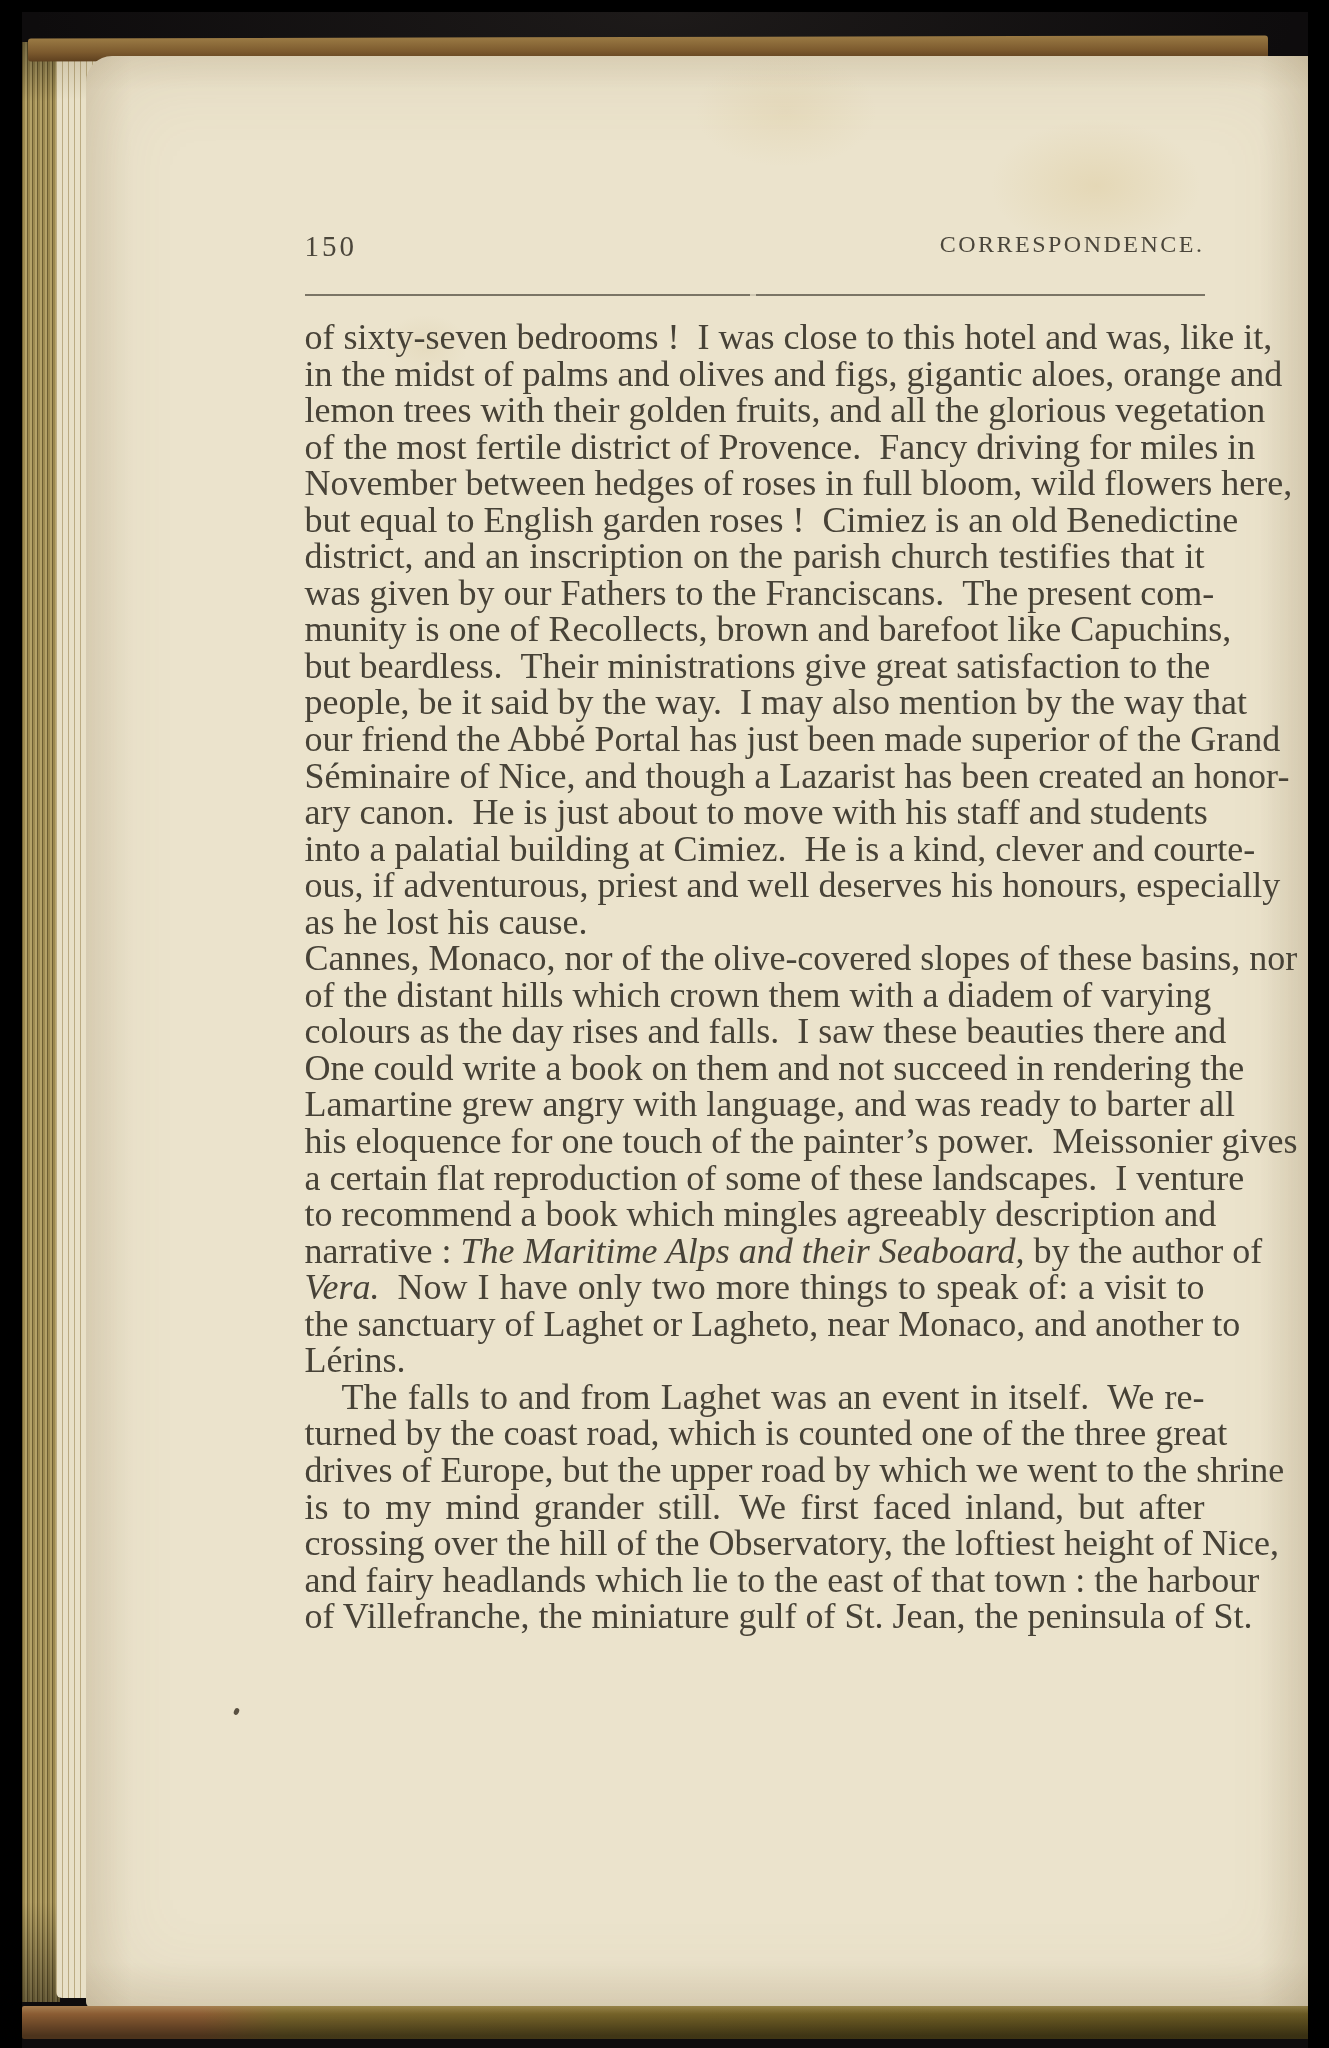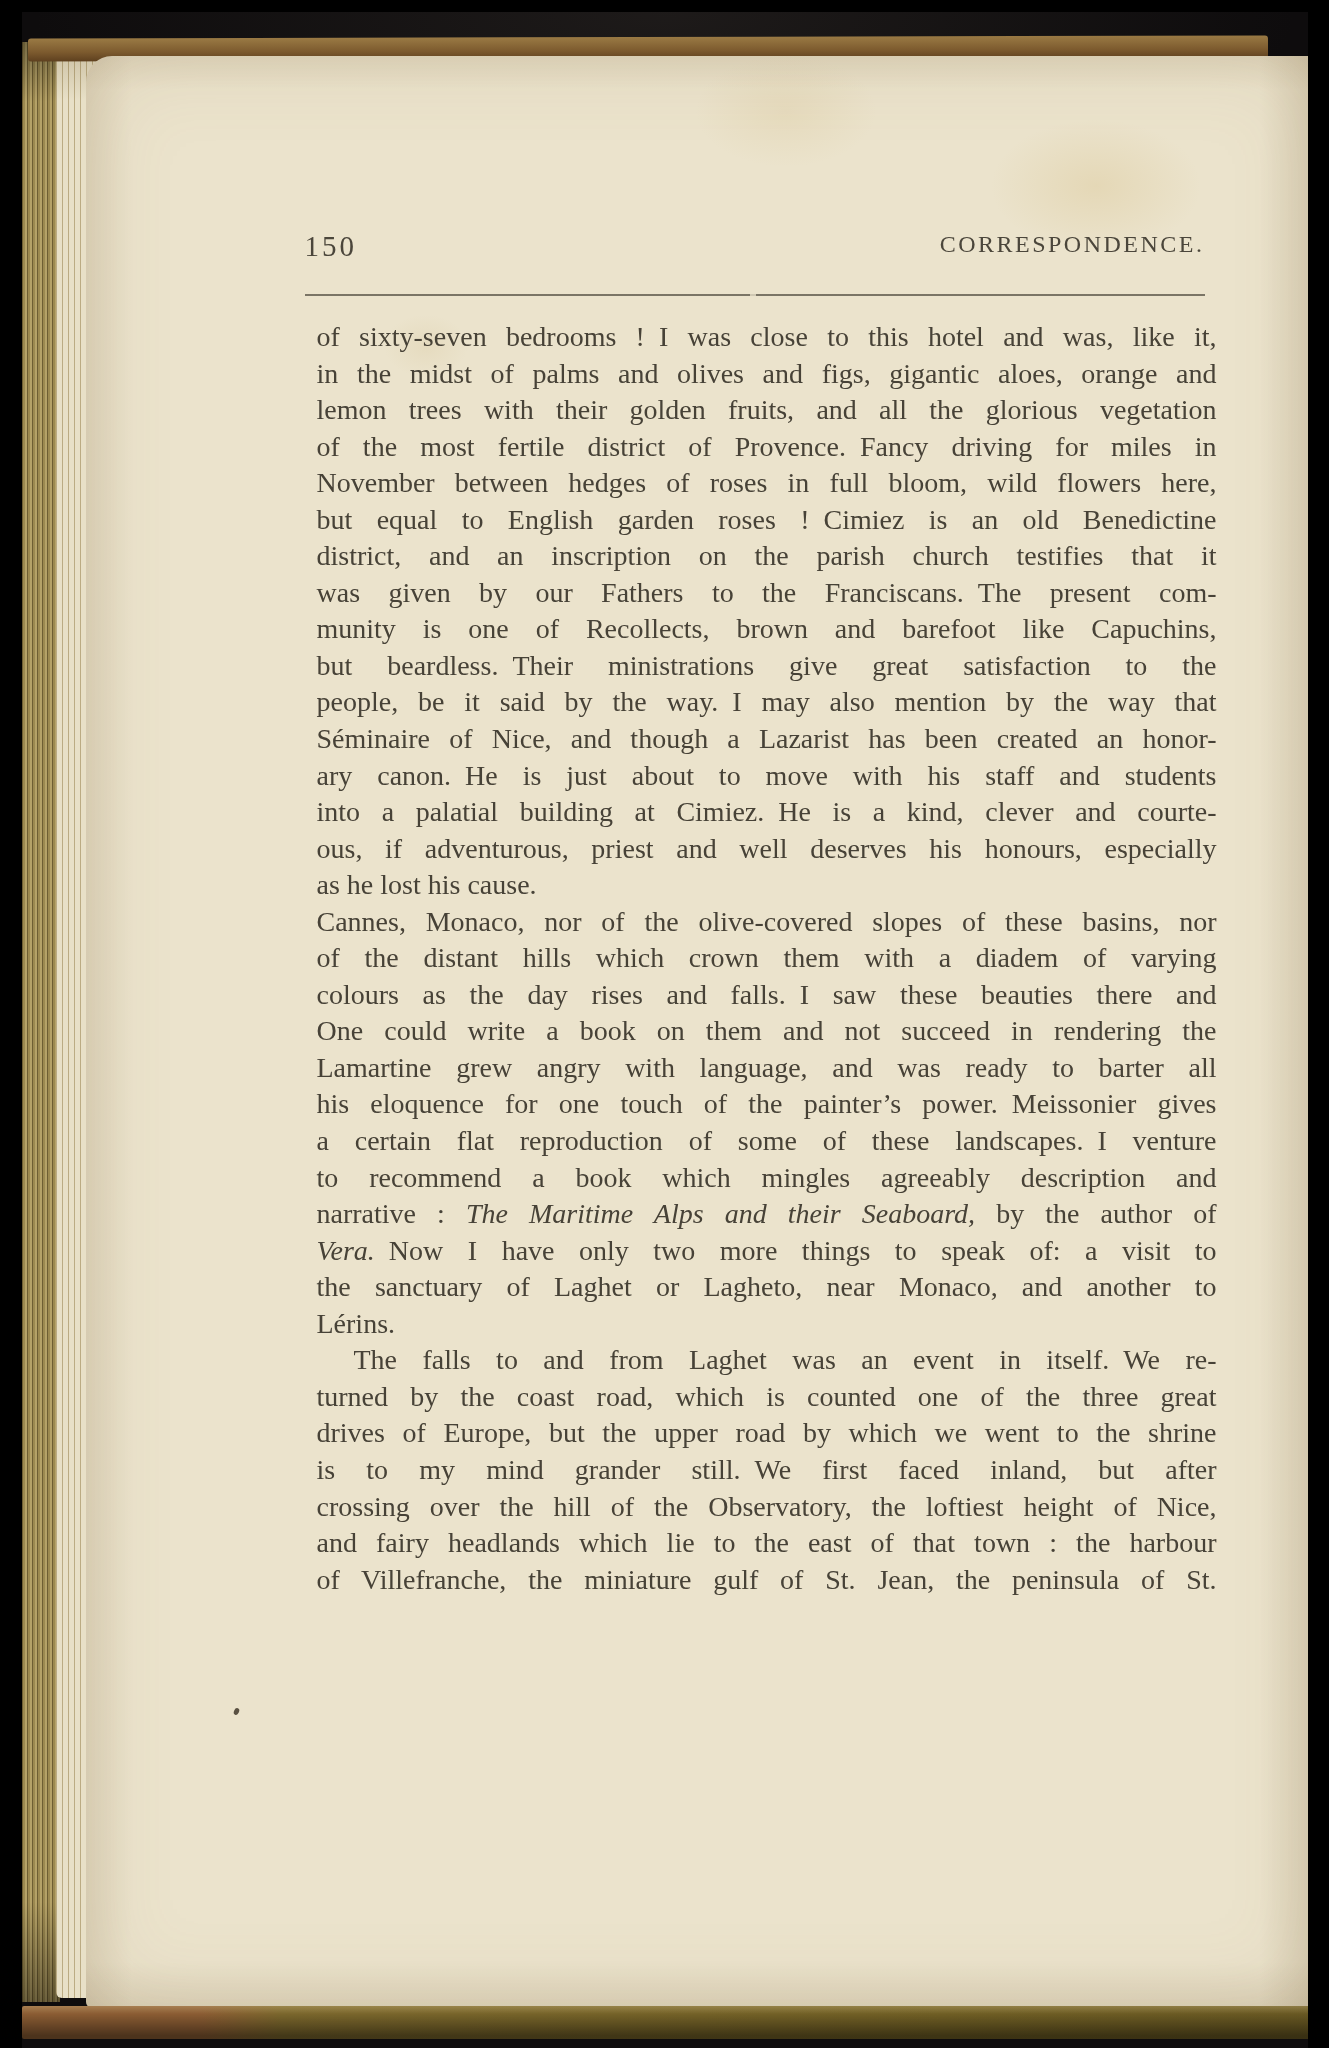--- a/index.html
+++ b/index.html
@@ -86,21 +86,21 @@
   }
   .running-header {
     position: absolute; left: 0; top: 1px; width: 100%;
     text-align: right; font-size: 24px; letter-spacing: 2.5px; color: #4b463b;
   }
   .rule {
     position: absolute; left: 0; top: 64px; width: 100%; height: 2px;
     background: linear-gradient(90deg, #5e594c 0 49.4%, rgba(94,89,76,.25) 49.4% 50.1%, #5e594c 50.1%);
     opacity: .8;
   }
-  .body { position: absolute; left: 12px; top: 89px; width: 100%; font-size: 28px; }
+  .body { position: absolute; left: 0; top: 89px; width: 100%; font-size: 36px; }
   .line {
     height: 36.55px; line-height: 36.55px;
     text-align: justify; text-align-last: justify;
     white-space: nowrap;
   }
   .line.flush { text-align-last: left; }
   .line.indent { text-indent: 37px; }
   .it { font-style: italic; }
 
   .speck {
@@ -126,20 +126,21 @@
           <div class="line"><span>in the midst of palms and olives and figs, gigantic aloes, orange and</span></div>
           <div class="line"><span>lemon trees with their golden fruits, and all the glorious vegetation</span></div>
           <div class="line"><span>of the most fertile district of Provence. Fancy driving for miles in</span></div>
           <div class="line"><span>November between hedges of roses in full bloom, wild flowers here,</span></div>
           <div class="line"><span>but equal to English garden roses ! Cimiez is an old Benedictine</span></div>
           <div class="line"><span>district, and an inscription on the parish church testifies that it</span></div>
           <div class="line"><span>was given by our Fathers to the Franciscans. The present com-</span></div>
           <div class="line"><span>munity is one of Recollects, brown and barefoot like Capuchins,</span></div>
           <div class="line"><span>but beardless. Their ministrations give great satisfaction to the</span></div>
           <div class="line"><span>people, be it said by the way. I may also mention by the way that</span></div>
+          <div class="line"><span>our friend the Abbé Portal has just been made superior of the Grand</span></div>
           <div class="line"><span>Séminaire of Nice, and though a Lazarist has been created an honor-</span></div>
           <div class="line"><span>ary canon. He is just about to move with his staff and students</span></div>
           <div class="line"><span>into a palatial building at Cimiez. He is a kind, clever and courte-</span></div>
           <div class="line"><span>ous, if adventurous, priest and well deserves his honours, especially</span></div>
           <div class="line flush"><span>as he lost his cause.</span></div>
           <div class="line"><span>Cannes, Monaco, nor of the olive-covered slopes of these basins, nor</span></div>
           <div class="line"><span>of the distant hills which crown them with a diadem of varying</span></div>
           <div class="line"><span>colours as the day rises and falls. I saw these beauties there and</span></div>
           <div class="line"><span>One could write a book on them and not succeed in rendering the</span></div>
           <div class="line"><span>Lamartine grew angry with language, and was ready to barter all</span></div>

